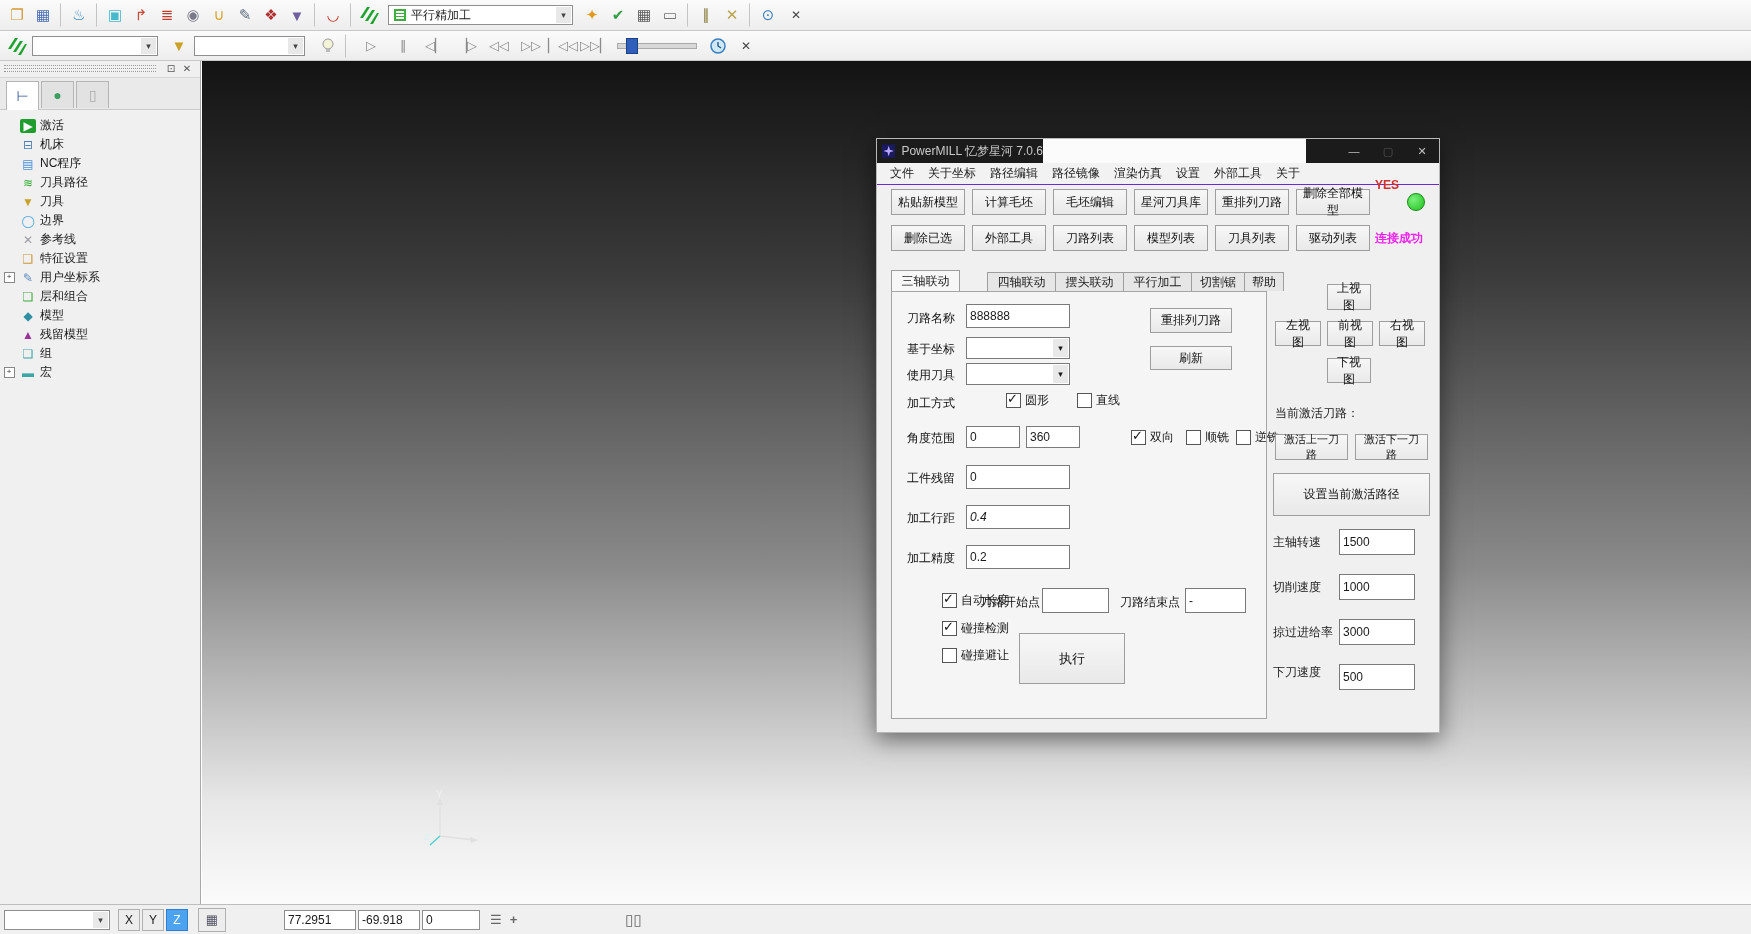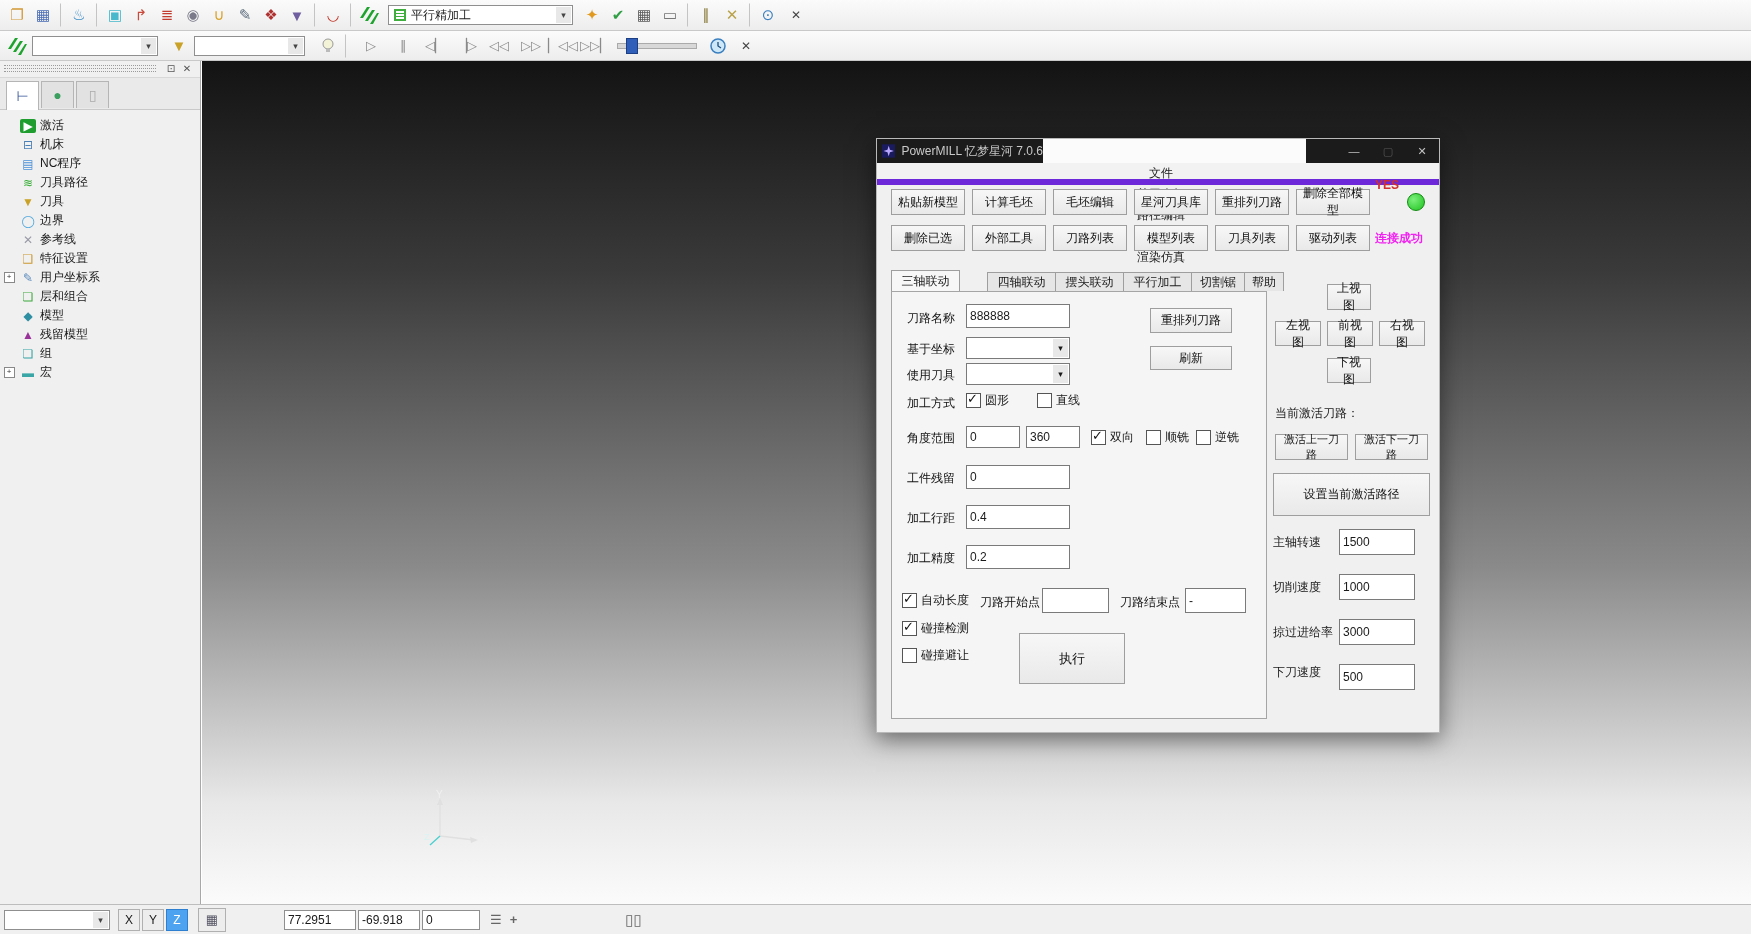--- a/index.html
+++ b/index.html
@@ -66,39 +66,39 @@
 
   
   #dialog{left:876px;top:138px;width:562px;height:593px;background:#f0f0f0;
           border:1px solid #b9b9b9;box-shadow:0 6px 22px rgba(0,0,0,.5);box-sizing:content-box;z-index:10;}
   #dlg-titleblock{left:0;top:0;width:166px;height:24px;background:#1b1b1b;display:flex;align-items:center;padding-left:5px;box-sizing:border-box;}
   #dlg-title{color:#c9c9c9;font-size:12px;margin-left:6px;white-space:nowrap;}
   #dlg-titlewhite{left:166px;top:0;width:263px;height:24px;background:#fbfbfb;}
   #dlg-titledark{left:429px;top:0;width:133px;height:24px;background:#1b1b1b;display:flex;align-items:center;justify-content:flex-end;}
   .winctl{width:34px;height:24px;display:inline-flex;align-items:center;justify-content:center;color:#c0c0c0;font-size:11px;}
   .winctl.dim{color:#5a5a5a;}
-  #dlg-menubar{left:0;top:24px;width:562px;height:22px;background:#f2f2f2;border-bottom:6px solid #6d28d9;
-               display:flex;align-items:center;padding-left:6px;box-sizing:border-box;flex-direction:column;}
+  #dlg-menubar{left:0;top:24px;width:562px;height:22px;background:#f2f2f2;border-bottom:1px solid #6d28d9;
+               display:flex;align-items:center;padding-left:6px;box-sizing:border-box;}
   .menu-item{padding:2px 7px;font-size:12px;color:#222;}
   .btn{border:1px solid #9e9e9e;background:linear-gradient(#f7f7f7,#e9e9e9);font-size:12px;color:#111;
        display:inline-flex;align-items:center;justify-content:center;box-sizing:border-box;cursor:default;}
   .act-btn{width:74px;height:26px;position:absolute;}
   .yes-lbl{font-weight:bold;font-size:12px;}
   .indicator{width:16px;height:16px;border-radius:50%;border:1px solid #0f8a0f;
              background:radial-gradient(circle at 35% 35%,#7bf07b,#1ec21e);}
   
   #dlg-tabs{left:14px;top:132px;height:20px;display:flex;align-items:flex-end;}
   .dtab{height:19px;border:1px solid #9e9e9e;border-bottom:none;background:#e6e6e6;font-size:12px;
         display:inline-flex;align-items:center;justify-content:center;margin-right:-1px;box-sizing:border-box;}
   .dtab.active{background:#f7f7f7;height:21px;z-index:2;}
   #dlg-panel{left:14px;top:152px;width:374px;height:426px;border:1px solid #a5a5a5;background:#f5f5f5;}
   .flabel{position:absolute;font-size:12px;color:#111;}
   .inp{position:absolute;background:#fff;border:1px solid #7a7a7a;font-size:12px;padding:0 3px;
        display:flex;align-items:center;box-sizing:border-box;}
-  .cb{position:absolute;display:flex;align-items:center;font-size:12px;}
+  .cb{position:absolute;display:flex;align-items:center;font-size:12px;margin-left:40px;}
   .cb .box{width:13px;height:13px;border:1px solid #555;background:#fff;margin-right:4px;position:relative;}
   .cb.checked .box::after{content:"✓";position:absolute;left:0px;top:-3px;font-size:13px;font-weight:bold;color:#111;}
   .rp-lbl{position:absolute;font-size:12px;}
   .magenta{color:#f021f0;font-weight:bold;}
 </style>
 </head>
 <body>
 
 <div id="toolbar1" class="abs toolbar">
   <span style="display:flex;align-items:center;">
@@ -424,21 +424,21 @@
   <span class="cb" style="left:269px;top:290px;">
     <span class="box"></span>
       <span>顺铣</span>
   </span>
   <span class="cb" style="left:319px;top:290px;">
     <span class="box"></span>
       <span>逆铣</span>
   </span>
 
   <div class="inp" style="left:89px;top:326px;width:104px;height:24px;">0</div>
-  <div class="inp" style="left:89px;top:366px;width:104px;height:24px;">0.4</div>
+  <div class="inp" style="left:89px;top:366px;width:104px;height:24px;font-style:italic;">0.4</div>
   <div class="inp" style="left:89px;top:406px;width:104px;height:24px;">0.2</div>
 
   <span class="cb checked" style="left:25px;top:453px;">
     <span class="box"></span>
       <span>自动长度</span>
   </span>
   <span class="flabel" style="left:103px;top:455px;">刀路开始点</span>
   <div class="inp" style="left:165px;top:449px;width:67px;height:25px;"></div>
   <span class="flabel" style="left:243px;top:455px;">刀路结束点</span>
   <div class="inp" style="left:308px;top:449px;width:61px;height:25px;">-</div>

